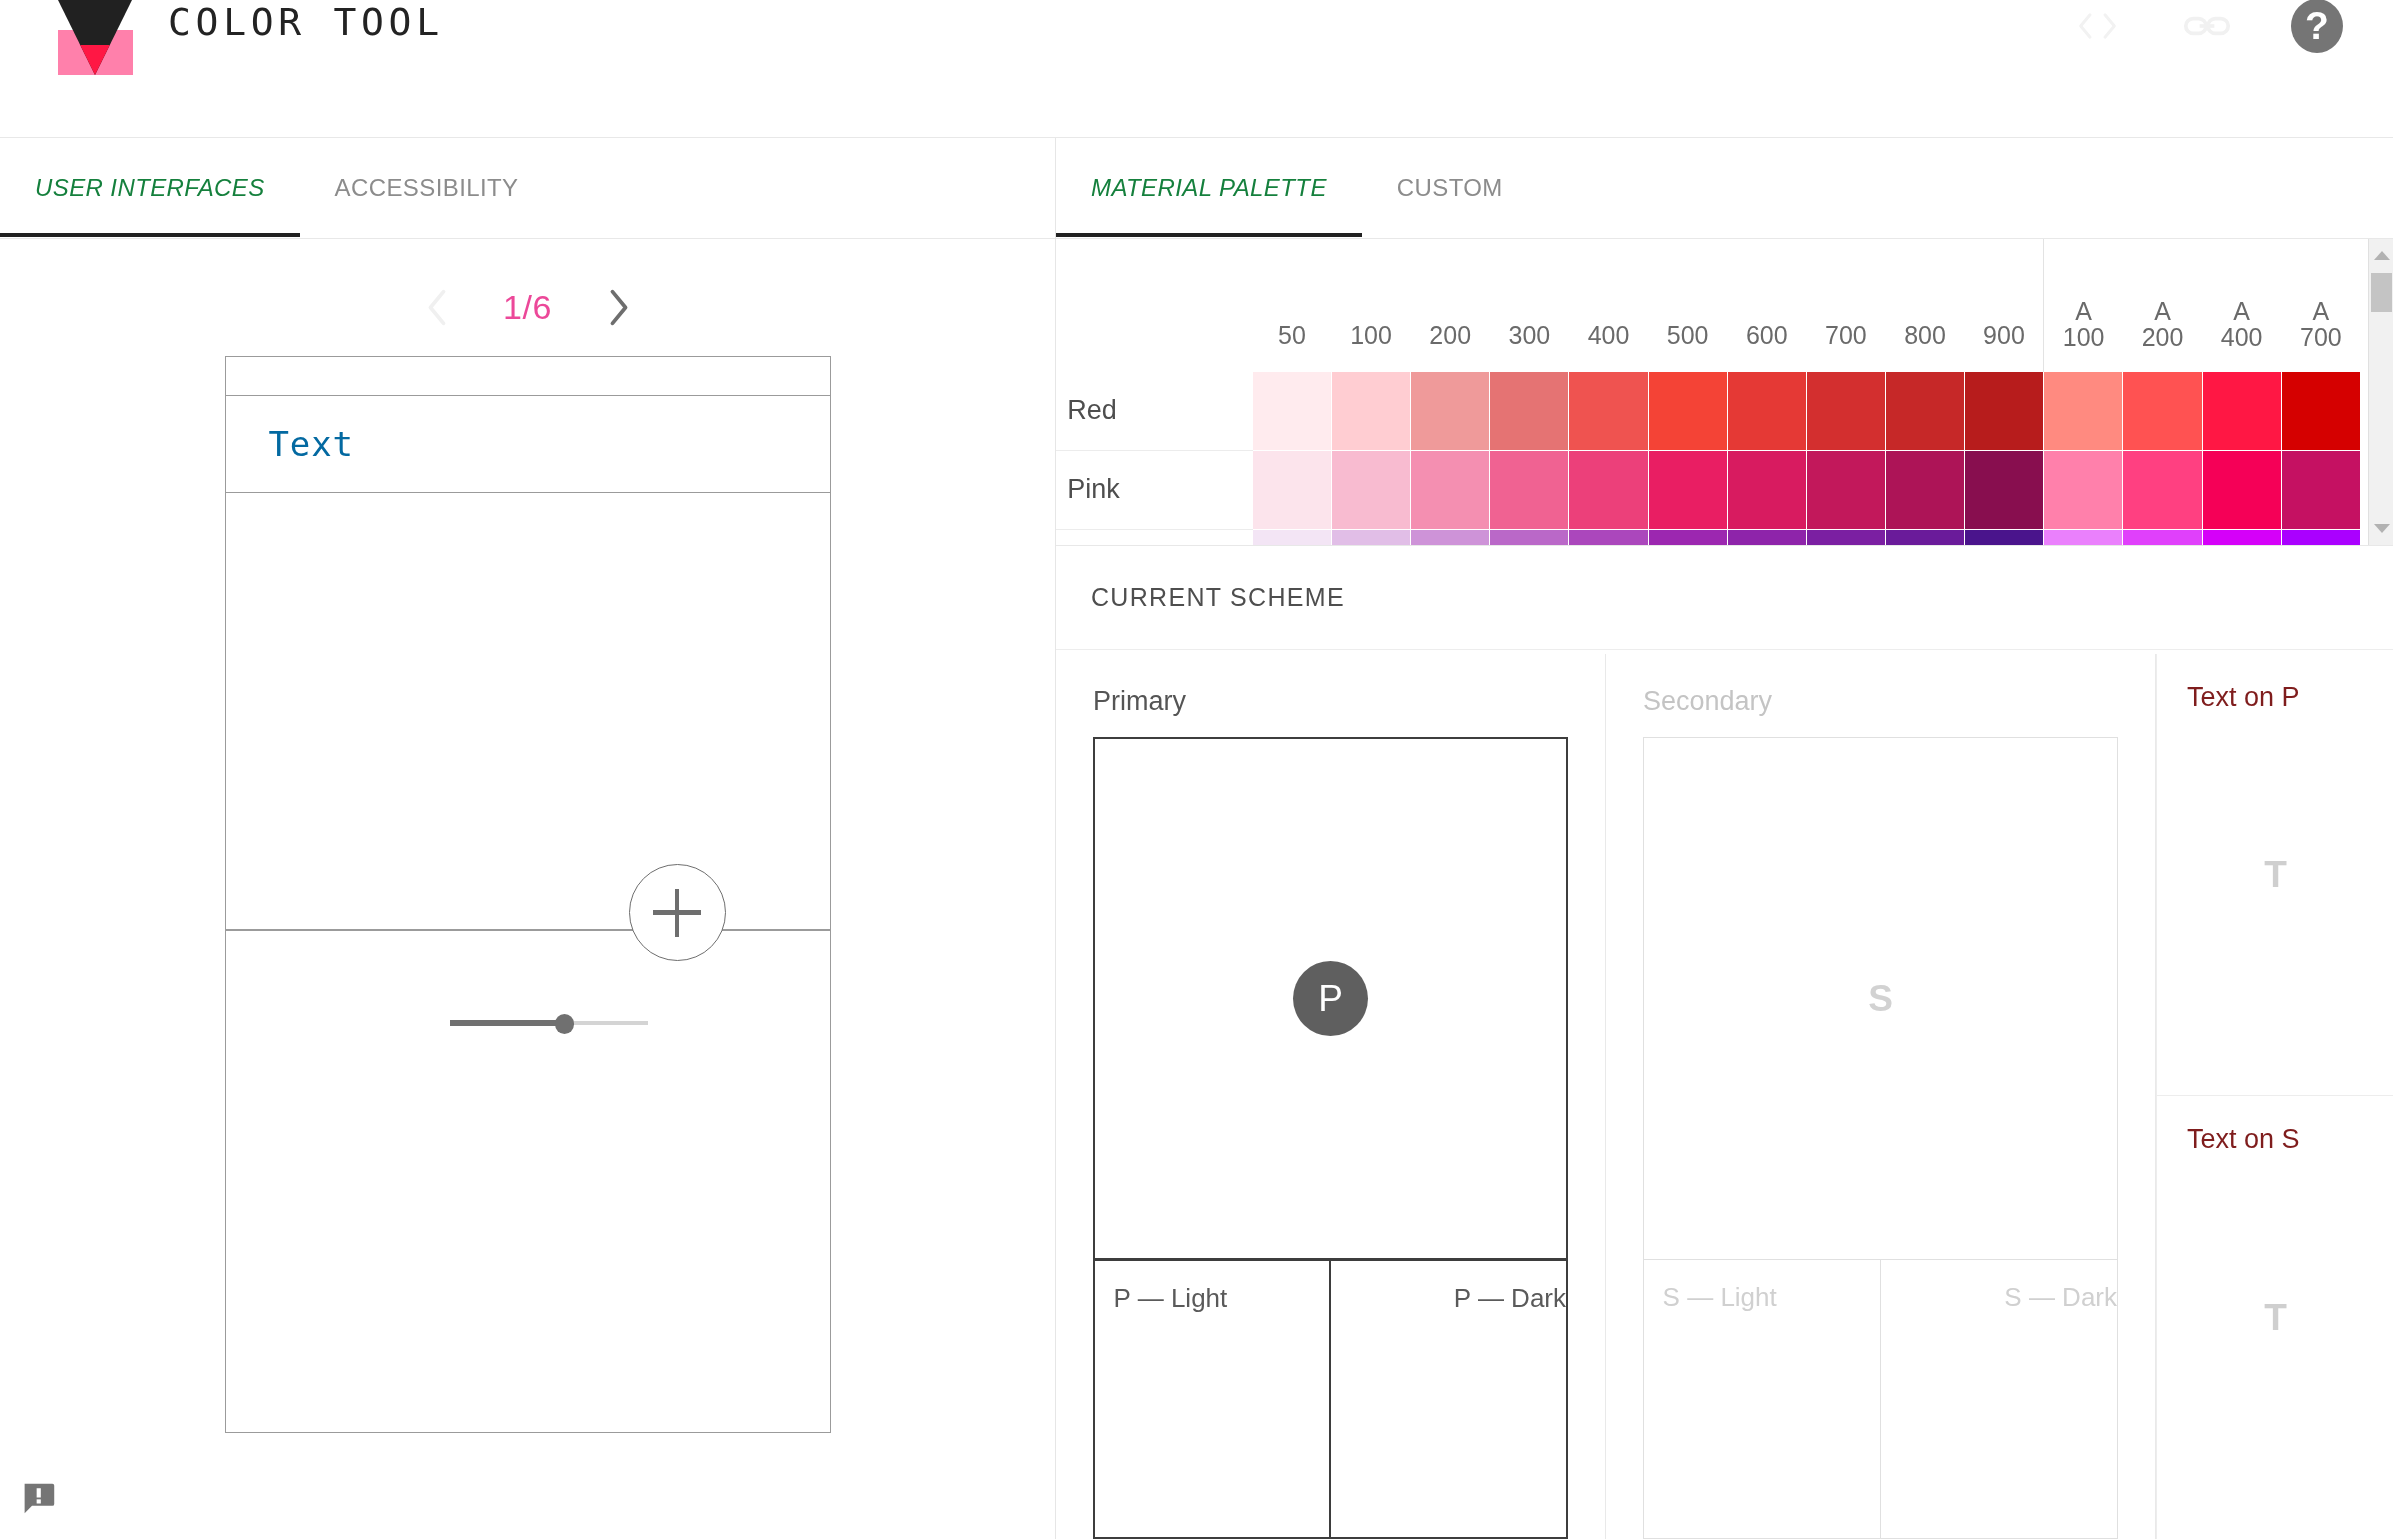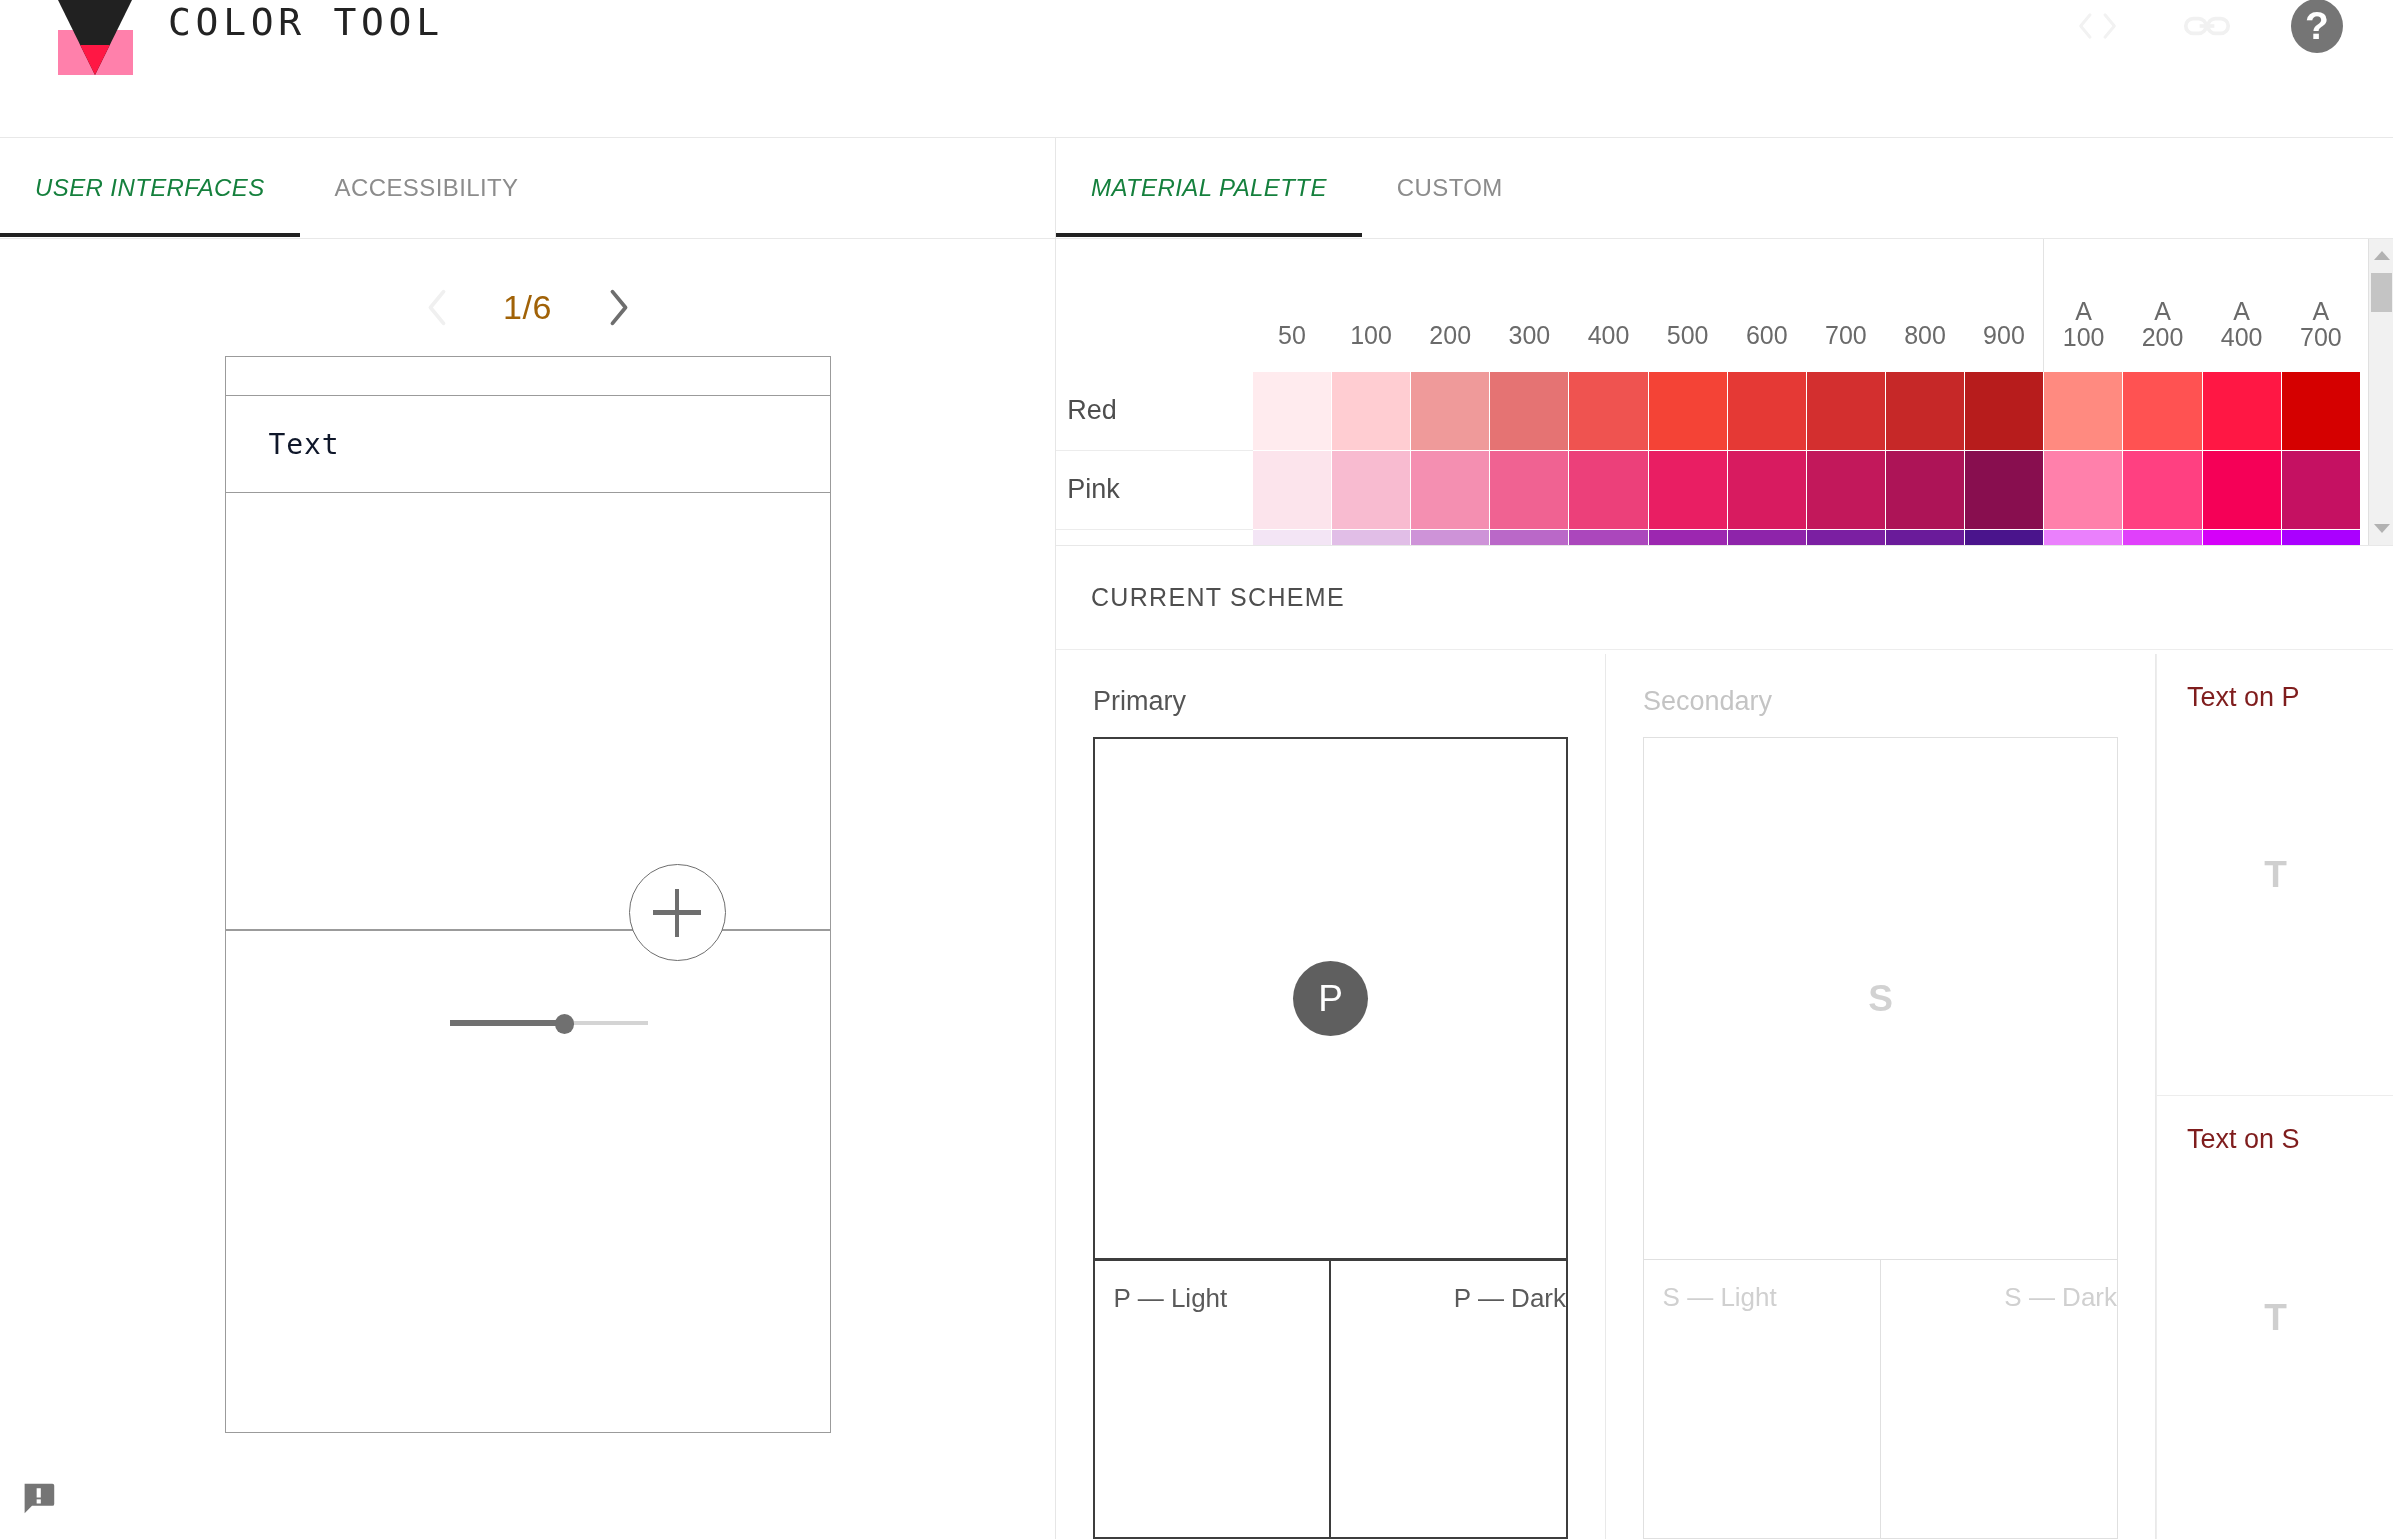--- a/index.html
+++ b/index.html
@@ -103,40 +103,40 @@
   .tab-ui { margin-left: 0; }
 
   .pager {
     height: 93px; flex: 0 0 93px;
     display: flex; align-items: center; justify-content: center;
     gap: 32px; margin-top: 22.4px;
   }
   .chev { width: 43px; height: 43px; display: flex; align-items: center; justify-content: center; cursor: pointer; }
   .chev.disabled { opacity: 1; }
   .pager-label {
-    font-size: 34px; color: #a16207; letter-spacing: 0.5px;
+    font-size: 34px; color: #ec4899; letter-spacing: 0.5px;
     min-width: 75px; text-align: center;
   }
 
   .mock-wrap { flex: 1 1 auto; display: flex; justify-content: center; min-height: 0; }
   .phone {
     width: 606px; height: 1077px;
     border: 1.9px solid #9b9b9b;
     display: flex; flex-direction: column;
     background: #fff; position: relative;
     margin-top: 1.9px;
   }
   .phone-status { height: 39px; flex: 0 0 39px; border-bottom: 1.9px solid #9b9b9b; }
   .phone-appbar {
     height: 97px; flex: 0 0 97px; border-bottom: 1.9px solid #9b9b9b;
     display: flex; align-items: center; padding-left: 43px;
   }
   .phone-appbar-text {
     font-family: "DejaVu Sans Mono", monospace;
-    font-size: 28px; color: #0f172a; letter-spacing: 0.9px;
+    font-size: 34px; color: #0369a1; letter-spacing: 0.9px;
   }
   .phone-body { flex: 1 1 auto; position: relative; }
   .phone-divider {
     position: absolute; left: 0; right: 0; top: 436px; height: 1.9px; background: #9b9b9b;
   }
   .fab {
     position: absolute; left: 403px; top: 371px;
     width: 97px; height: 97px; border-radius: 50%;
     border: 1.9px solid #6e6e6e; background: #fff;
     display: flex; align-items: center; justify-content: center;

